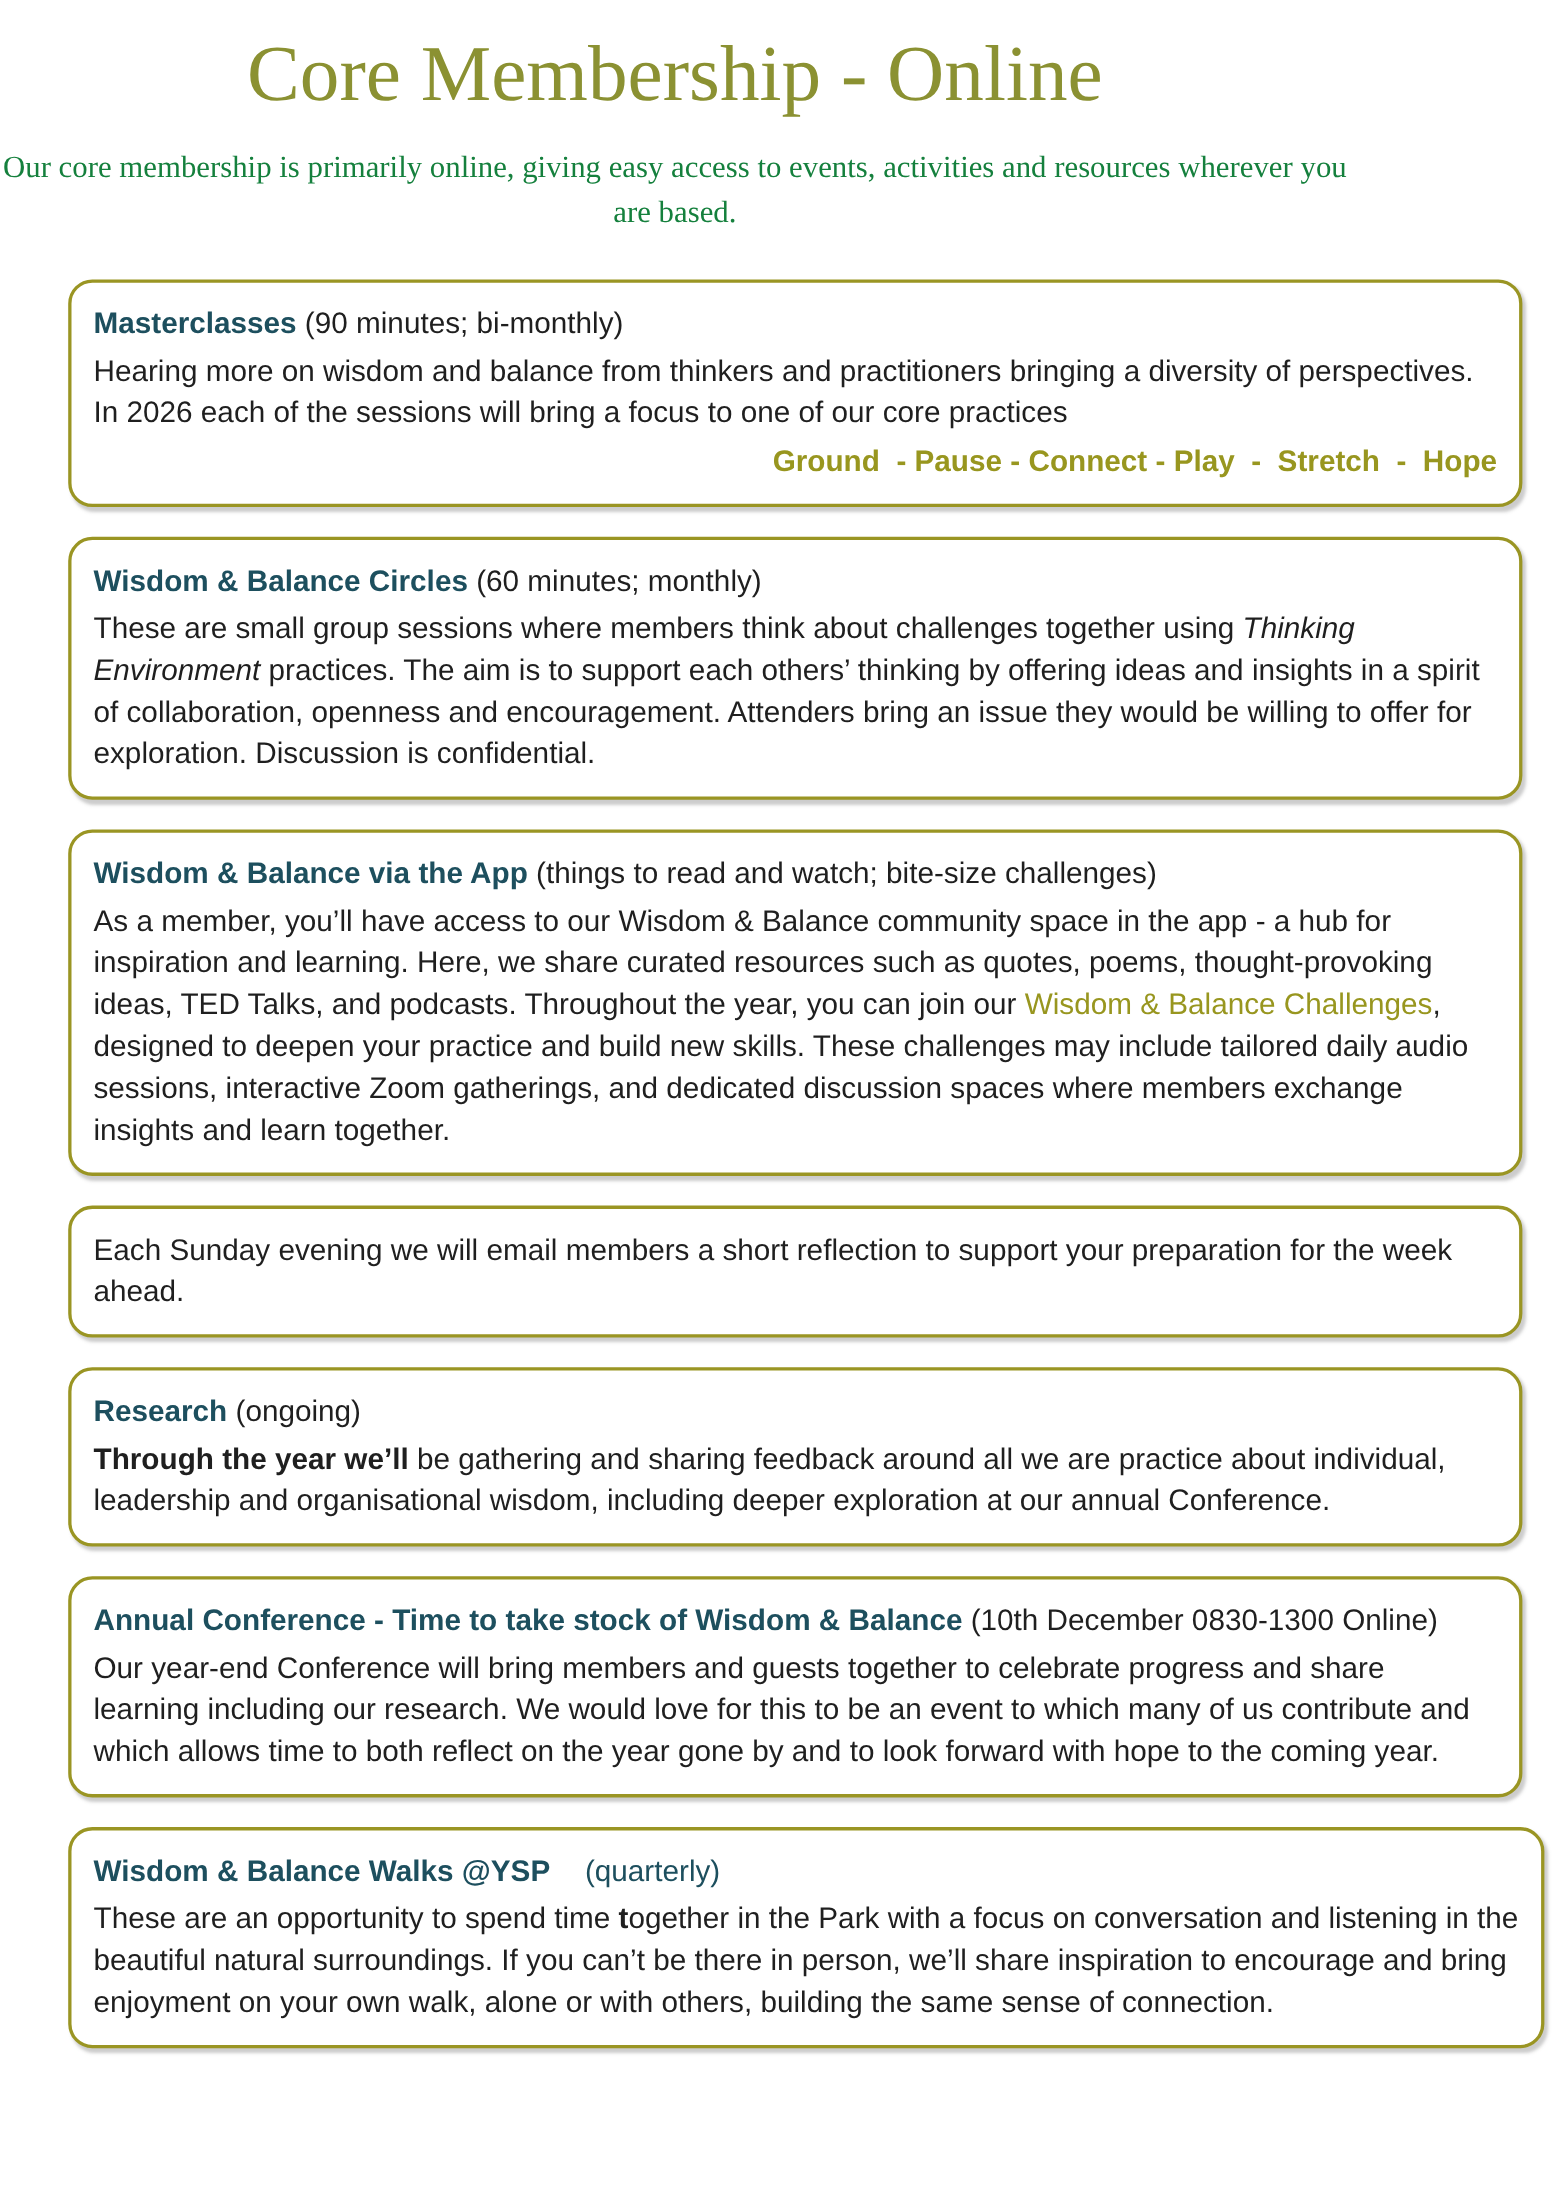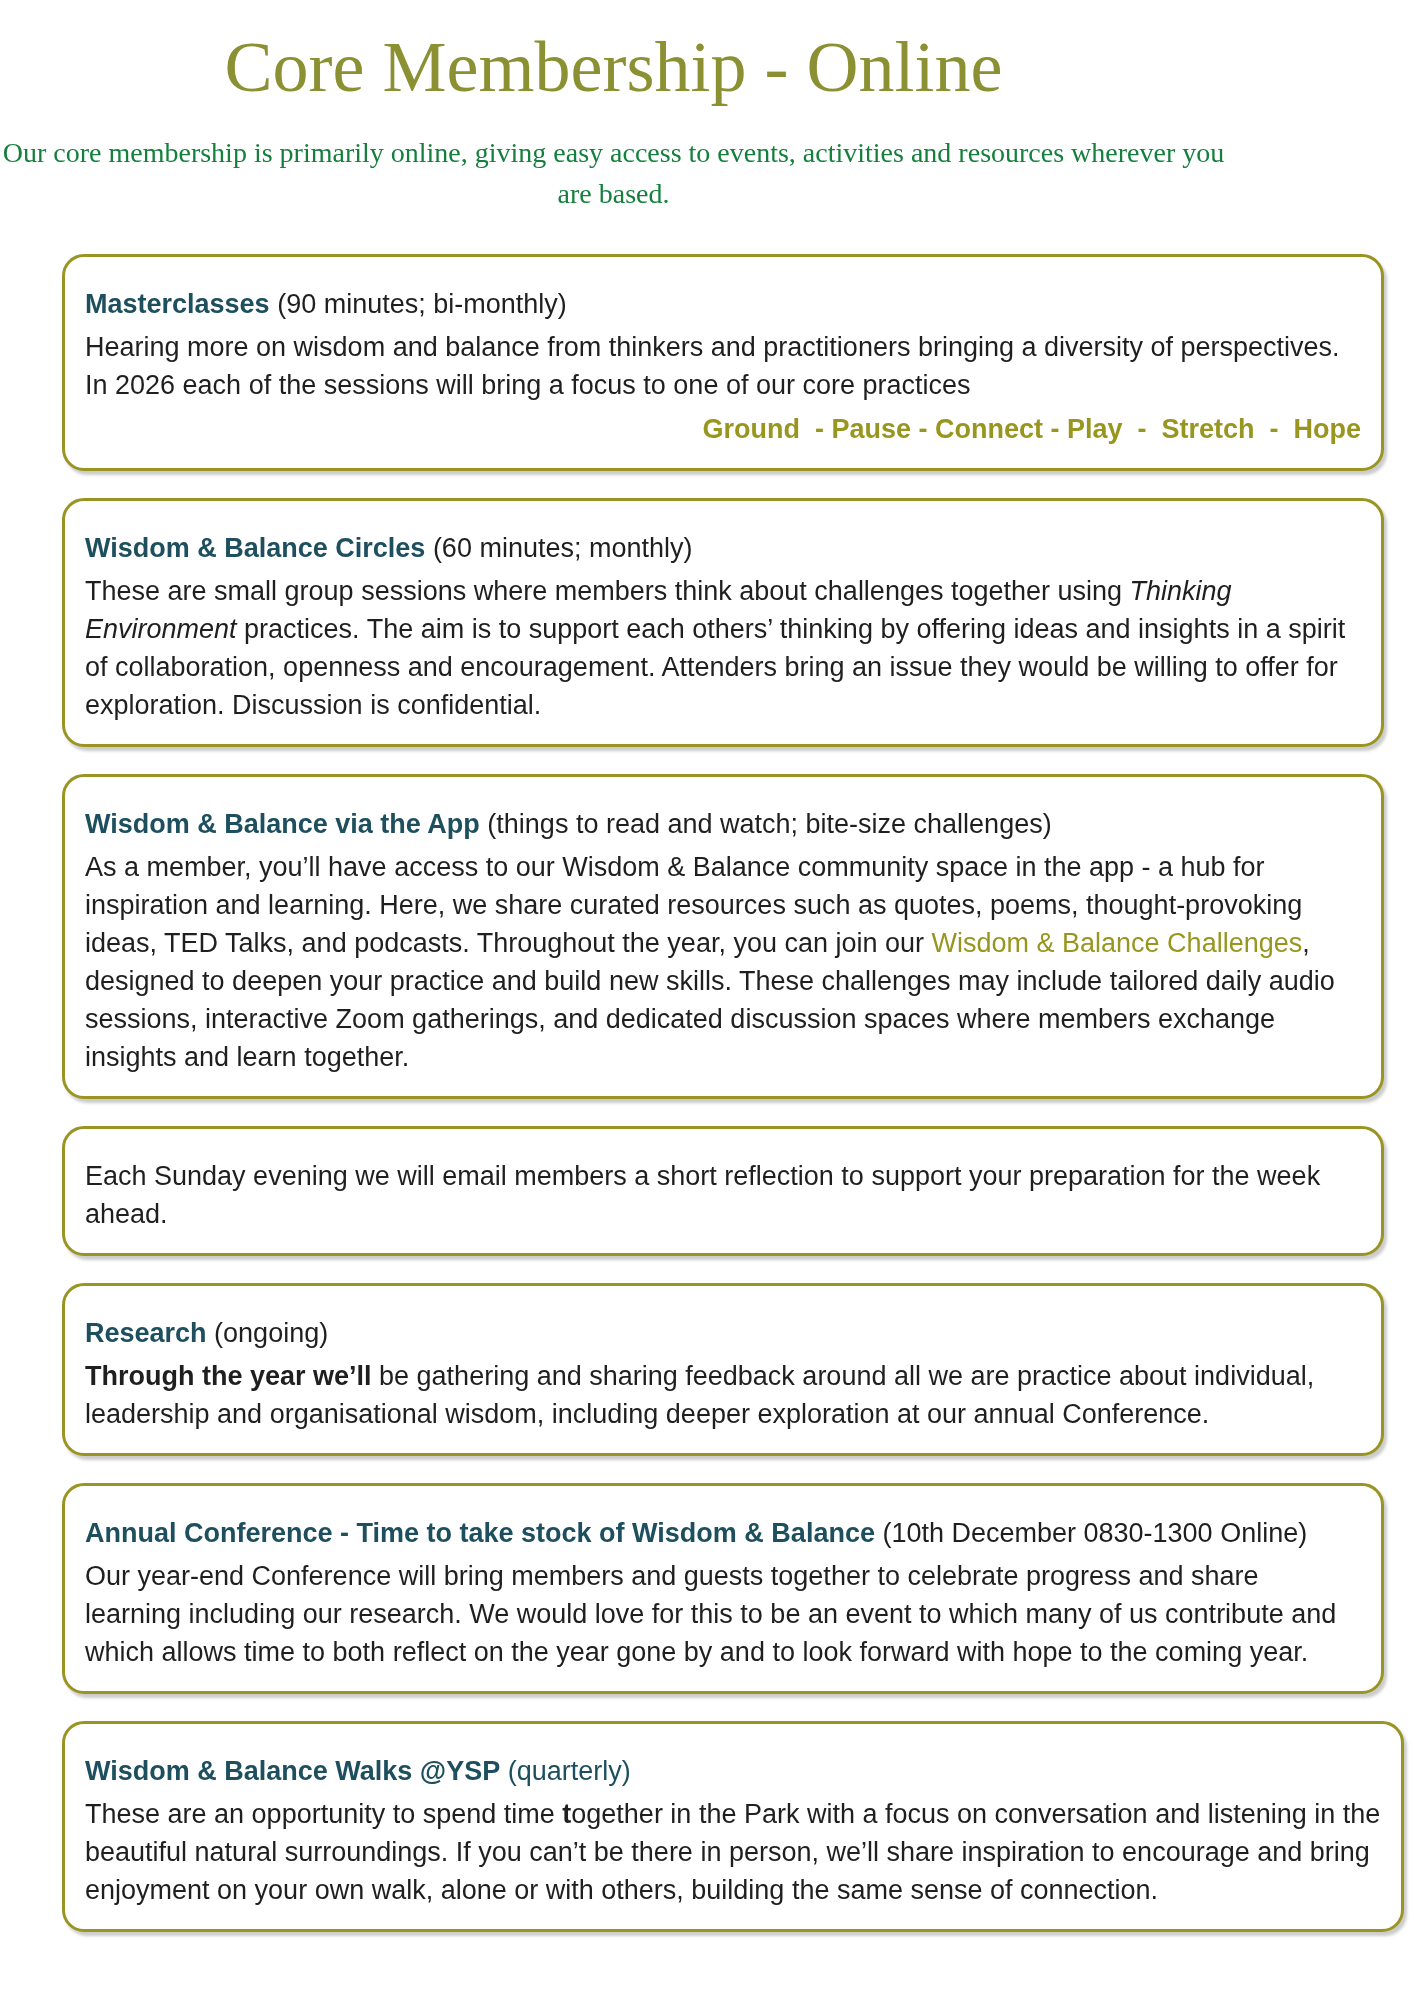--- a/index.html
+++ b/index.html
@@ -42,40 +42,40 @@
     margin:0 auto 40px auto;
   }
   .boxes{
     padding-left:62px;
   }
   .box{
     width:1322px;
     background:#ffffff;
     border:3px solid var(--olive-border);
     border-radius:22px;
-    padding:28px 20px 20px 20px;
+    padding:18px 20px 20px 20px;
     margin-bottom:27px;
     box-shadow:3px 4px 3px rgba(110,110,110,0.35);
     font-size:27px;
     line-height:38px;
   }
   .box.wide{ width:1342px; }
   .box .heading{ margin-bottom:5px; }
   .box .footer{
     text-align:right;
     white-space:pre-wrap;
     margin-top:6px;
   }
   .seg-heading{ font-weight:700; color:var(--teal); }
   .seg-normal{ color:var(--ink); }
   .seg-italic{ font-style:italic; color:var(--ink); }
   .seg-bold{ font-weight:700; color:var(--ink); }
   .seg-olive{ color:var(--olive-text); }
   .seg-olive-bold{ color:var(--olive-text); font-weight:700; }
-  .seg-teal{ color:var(--teal); }
+  .seg-teal{ color:var(--teal);margin-left:24px; }
 </style>
 </head>
 <body>
 
 <div class="page">
   <h1 class="page-title">Core Membership - Online</h1>
   <p class="page-subtitle">Our core membership is primarily online, giving easy access to events, activities and resources wherever you are based.</p>
   <div class="boxes" id="boxes">
   <section class="box">
     <p class="heading"><span class="seg-heading">Masterclasses</span><span class="seg-normal"> (90 minutes; bi-monthly)</span></p>

